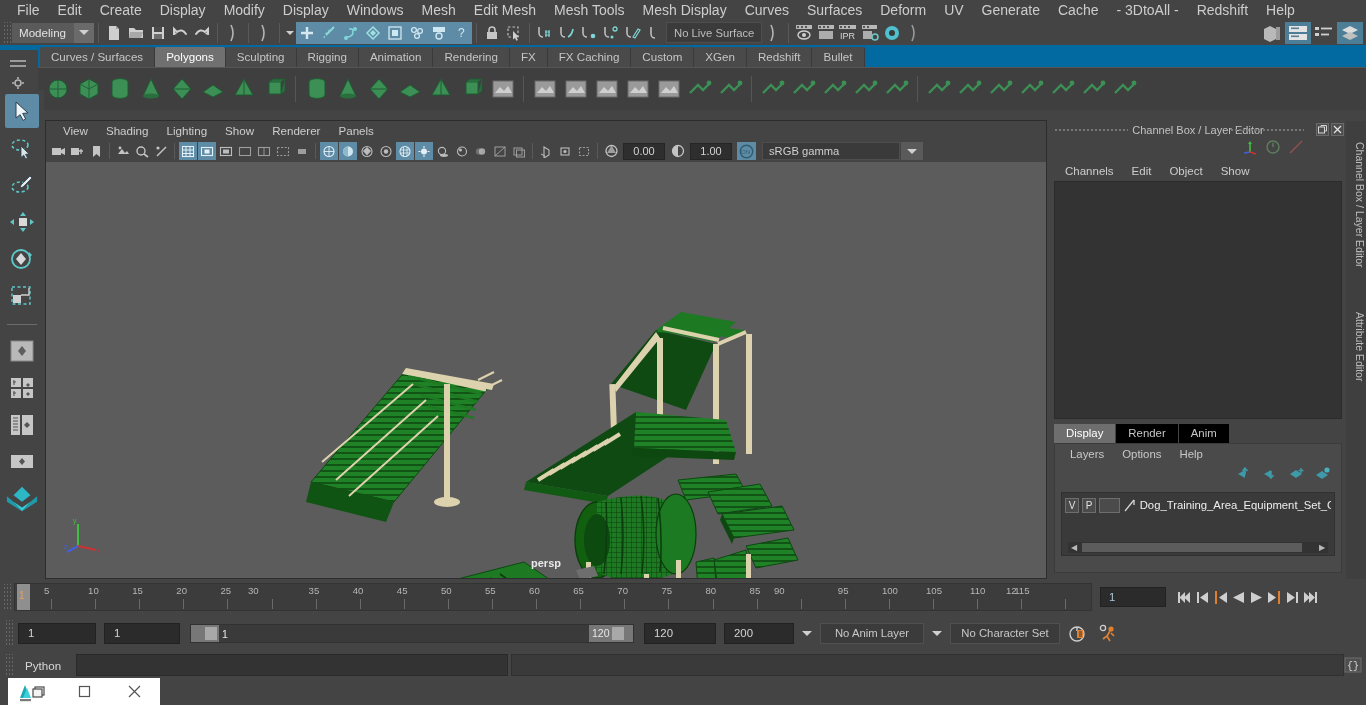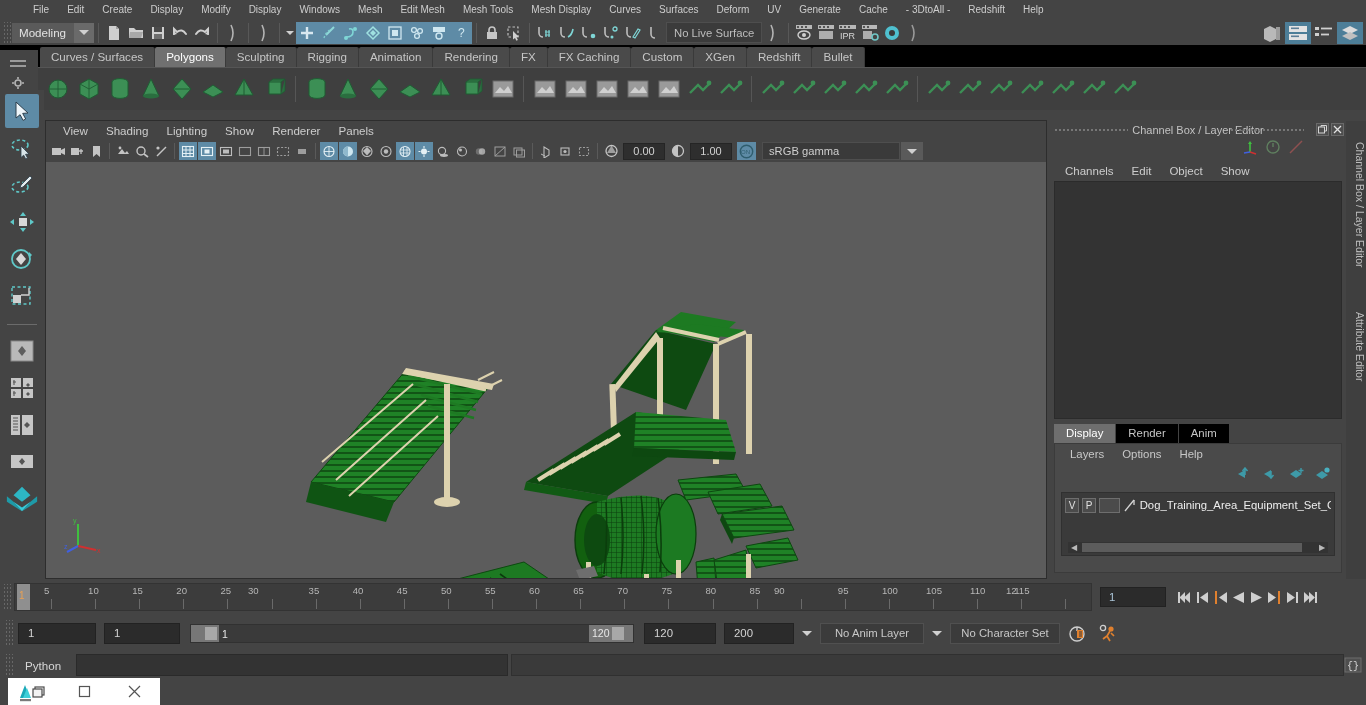--- a/index.html
+++ b/index.html
@@ -8,21 +8,21 @@
     background:#444444;
     font-family:"Liberation Sans", sans-serif;
     color:#c8c8c8;
     -webkit-font-smoothing:antialiased;
   }
   #app{ position:relative; width:1366px; height:705px; }
 
   
   .menubar{
     height:20px; background:#444444; display:flex; align-items:center;
-    padding-left:24px; gap:0px; font-size:10px; color:#cdcdcd;
+    padding-left:8px; gap:0px; font-size:14px; color:#cdcdcd;
   }
   .menubar .mi{ padding:0 9px; line-height:20px; white-space:nowrap; cursor:default;}
 
   
   .statusline{
     height:25px; background:#444; display:flex; align-items:center; gap:0px;
     padding-left:2px;
   }
   .gripdots{
     width:10px; height:22px; flex:0 0 10px;
@@ -47,21 +47,21 @@
   }
   .ibtn.on{ background:#5e8ba6; }
   .ibtn.on2{ background:#4d7e98; }
   .livesurface{
     height:21px;width:96px;background:#3b3b3b;border:1px solid #4e4e4e;color:#bdbdbd;
     font-size:11.3px;display:flex;align-items:center;padding-left:7px;
   }
 
   
   .shelfwrap{ background:#3c3c3c; }
-  .shelftabs{ height:22px; display:flex; align-items:flex-end; padding-left:40px; background:#000000; }
+  .shelftabs{ height:22px; display:flex; align-items:flex-end; padding-left:40px; background:#0369a1; }
   .shelftab{
     height:20px; padding:0 11px; font-size:11.6px; color:#c6c6c6; line-height:20px;
     background:#4a4a4a; border-right:1px solid #3a3a3a; border-top-left-radius:2px;border-top-right-radius:2px;
   }
   .shelftab.active{ background:#707070; color:#ffffff; }
   .shelfbar{
     height:43px; background:#3f3f3f; display:flex; align-items:center; gap:4px; padding-left:44px;
     border-top:1px solid #555;
   }
   .shelfico{ width:27px;height:27px;flex:0 0 27px; display:flex;align-items:center;justify-content:center;}
@@ -1088,20 +1088,21 @@
         <svg width="40" height="40" viewBox="0 0 40 40">
           <path d="M14 30 L14 8" stroke="#3fbf3f" stroke-width="2"></path>
           <path d="M14 30 L32 34" stroke="#d03030" stroke-width="2"></path>
           <path d="M14 30 L3 36" stroke="#4060e0" stroke-width="2"></path>
           <text x="9" y="7" font-size="7" fill="#3fbf3f" font-family="Liberation Sans, sans-serif">y</text>
           <text x="33" y="37" font-size="7" fill="#d03030" font-family="Liberation Sans, sans-serif">x</text>
           <text x="0" y="33" font-size="7" fill="#4060e0" font-family="Liberation Sans, sans-serif">z</text>
         </svg>
       </div>
 
+      <div class="camlabel">persp</div>
     </div>
   </div>
 
   <div style="position:absolute; left:1343px; top:122px; width:14px; height:32px; background:#444;">
     <svg width="14" height="30" viewBox="0 0 14 30">
         <path d="M7 3l4 6H3z" fill="#b0b0b0"></path>
         <path d="M7 26l4-6H3z" fill="#b0b0b0"></path>
       </svg>
   </div>
 

